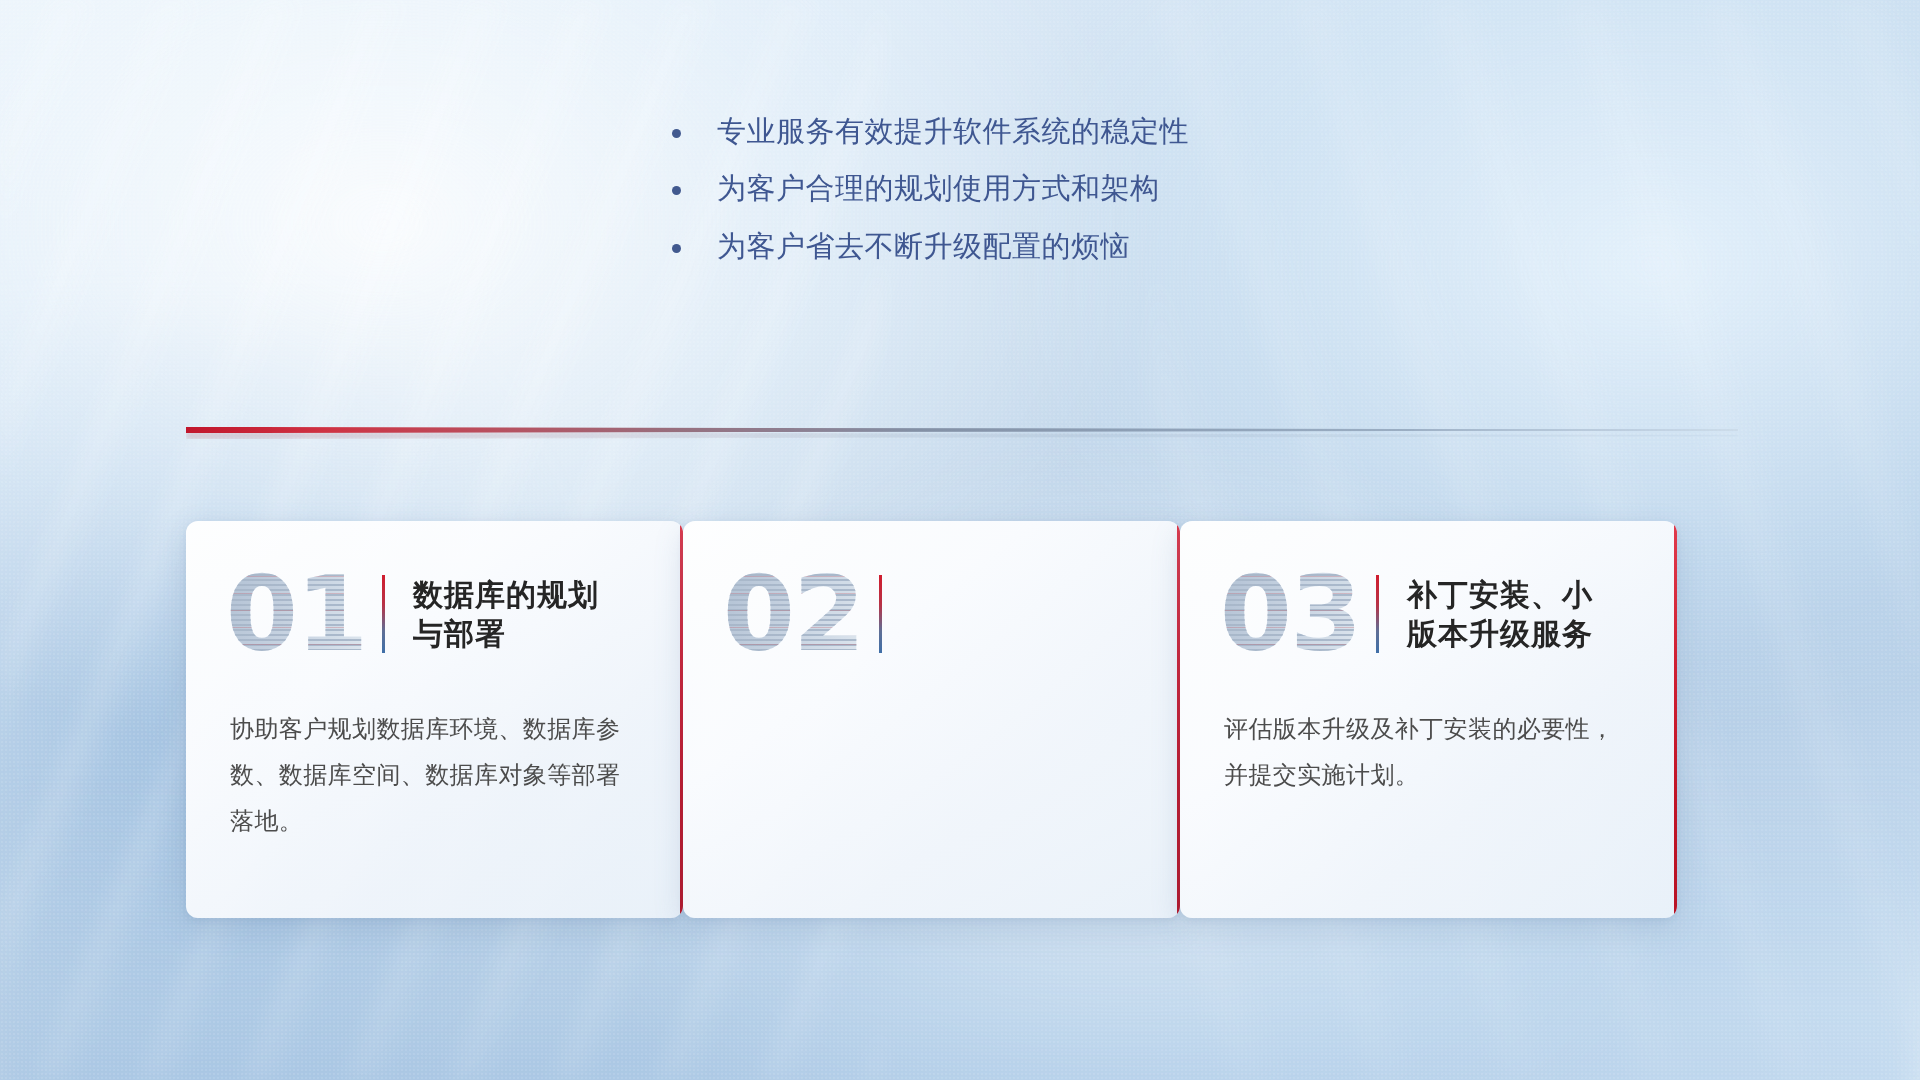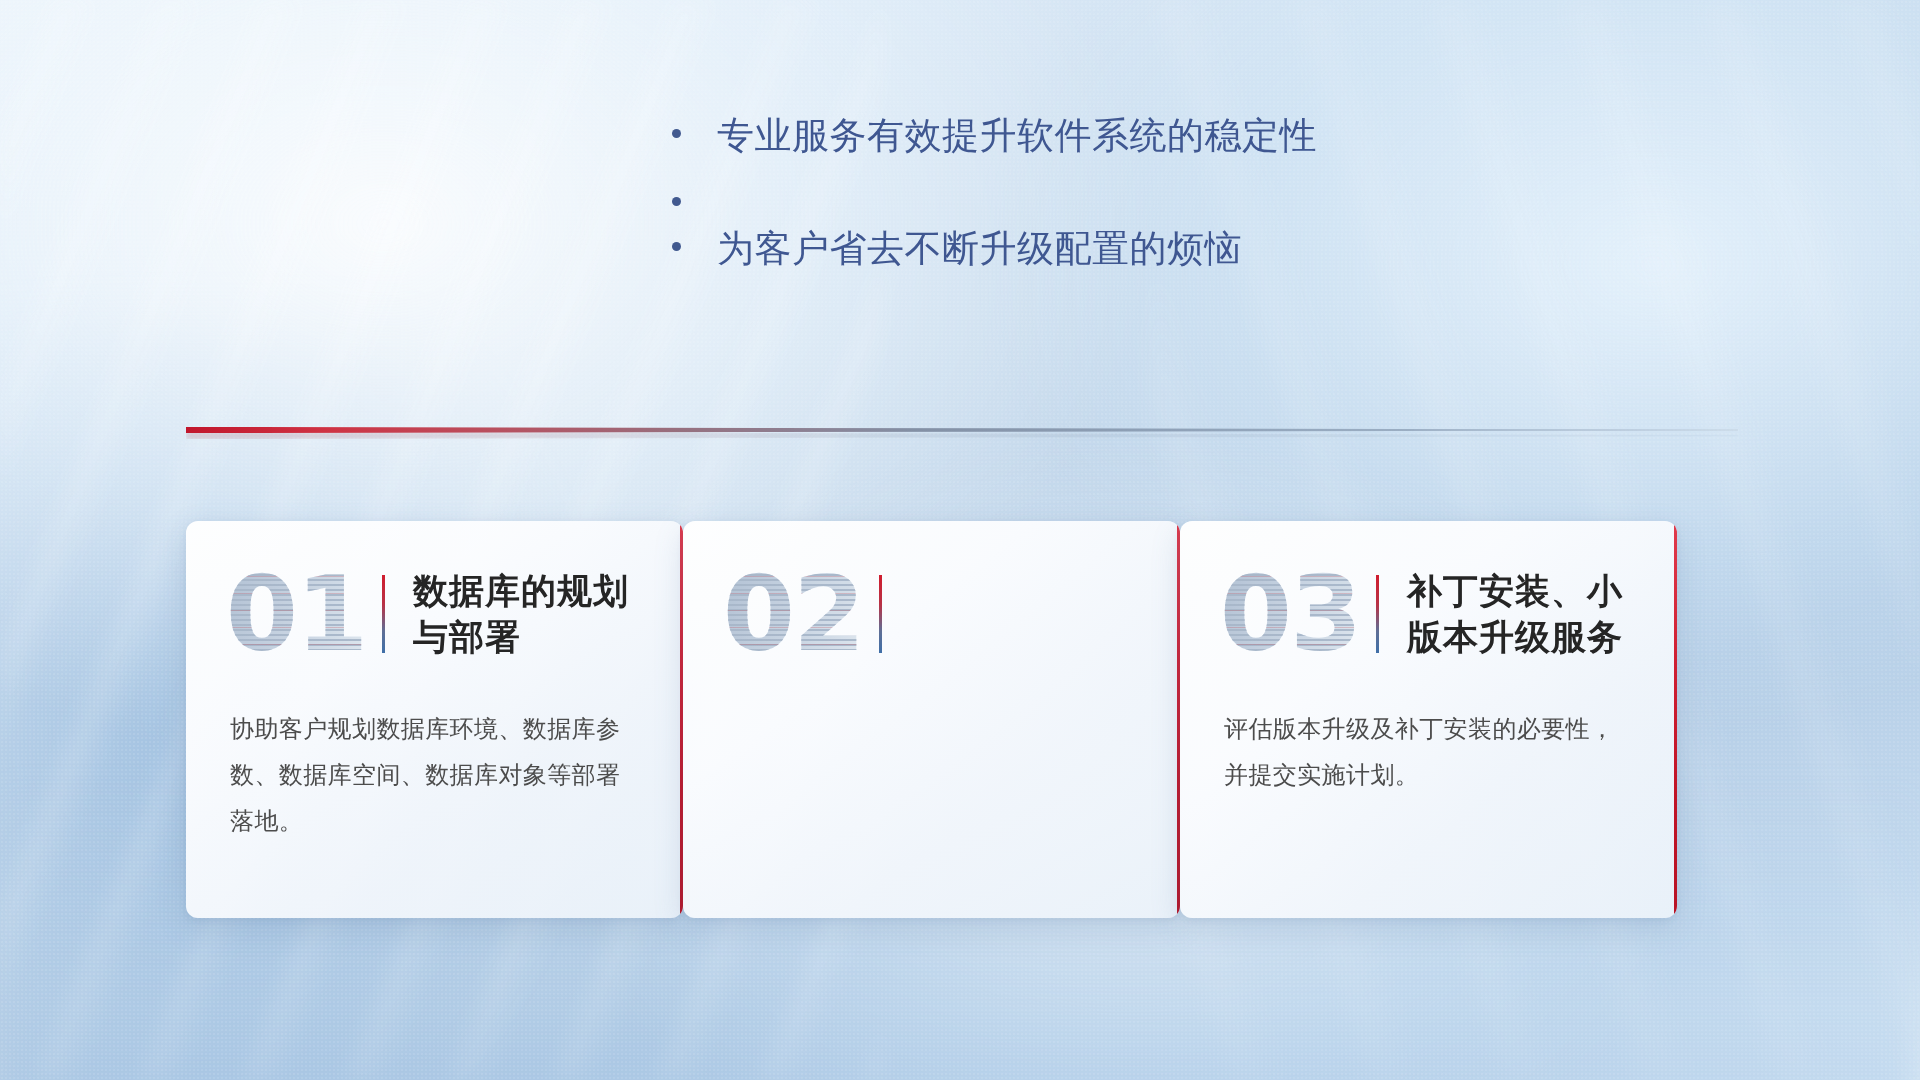--- a/index.html
+++ b/index.html
@@ -70,21 +70,21 @@
     position:absolute;left:672px;top:112px;width:900px;
   }
   .bullet-row{
     display:flex;align-items:flex-start;margin-bottom:19px;
   }
   .bullet-dot{
     width:9px;height:9px;border-radius:50%;
     background:#41598f;margin-top:17px;margin-right:36px;flex:0 0 auto;
   }
   .bullet-text{
-    font-size:37px;line-height:1.32;color:#3f5791;
+    font-size:29px;line-height:1.32;color:#3f5791;
     letter-spacing:.5px;font-weight:400;white-space:nowrap;
   }
 
   
   .divider-wrap{
     position:absolute;left:186px;top:424px;width:1552px;height:18px;
   }
   .divider{
     position:absolute;left:0;top:3px;width:100%;height:6px;
     background:linear-gradient(90deg,#c1162c 0%,#cf3243 9%,#b8505f 20%,#96707f 32%,#8390a5 47%,#8ea0b6 62%,#9aadc2 78%,#aebfd2 92%,#c3d2e0 100%);
@@ -152,21 +152,21 @@
         rgba(190,60,70,.30) 1px,
         rgba(255,255,255,0) 1px,
         rgba(255,255,255,0) 17px);
     opacity:.8;
   }
   .card-bar{
     width:3px;height:78px;flex:0 0 auto;margin:0 28px 0 10px;
     background:linear-gradient(180deg,#d01d2f 0%,#b83246 38%,#5f6f96 72%,#3f6fa8 100%);
   }
   .card-title{
-    font-size:35px;line-height:1.30;font-weight:700;
+    font-size:30px;line-height:1.30;font-weight:700;
     color:#252525;letter-spacing:1px;
     white-space:pre-line;
   }
   .card-body{
     margin:0 44px 0 44px;
     font-size:24px;line-height:1.92;color:#4c4c4c;
     letter-spacing:.4px;
   }
 </style>
 </head>
@@ -184,20 +184,21 @@
   <div class="bg-blue-bottom"></div>
   <div class="bg-noise"></div>
 
   <div class="bullets">
     <div class="bullet-row">
       <span class="bullet-dot"></span>
       <span class="bullet-text">专业服务有效提升软件系统的稳定性</span>
     </div>
     <div class="bullet-row">
       <span class="bullet-dot"></span>
+      <span class="bullet-text">为客户合理的规划使用方式和架构</span>
     </div>
     <div class="bullet-row">
       <span class="bullet-dot"></span>
       <span class="bullet-text">为客户省去不断升级配置的烦恼</span>
     </div>
   </div>
 
   <div class="divider-wrap">
     <div class="divider-shadow"></div>
     <div class="divider"></div>

